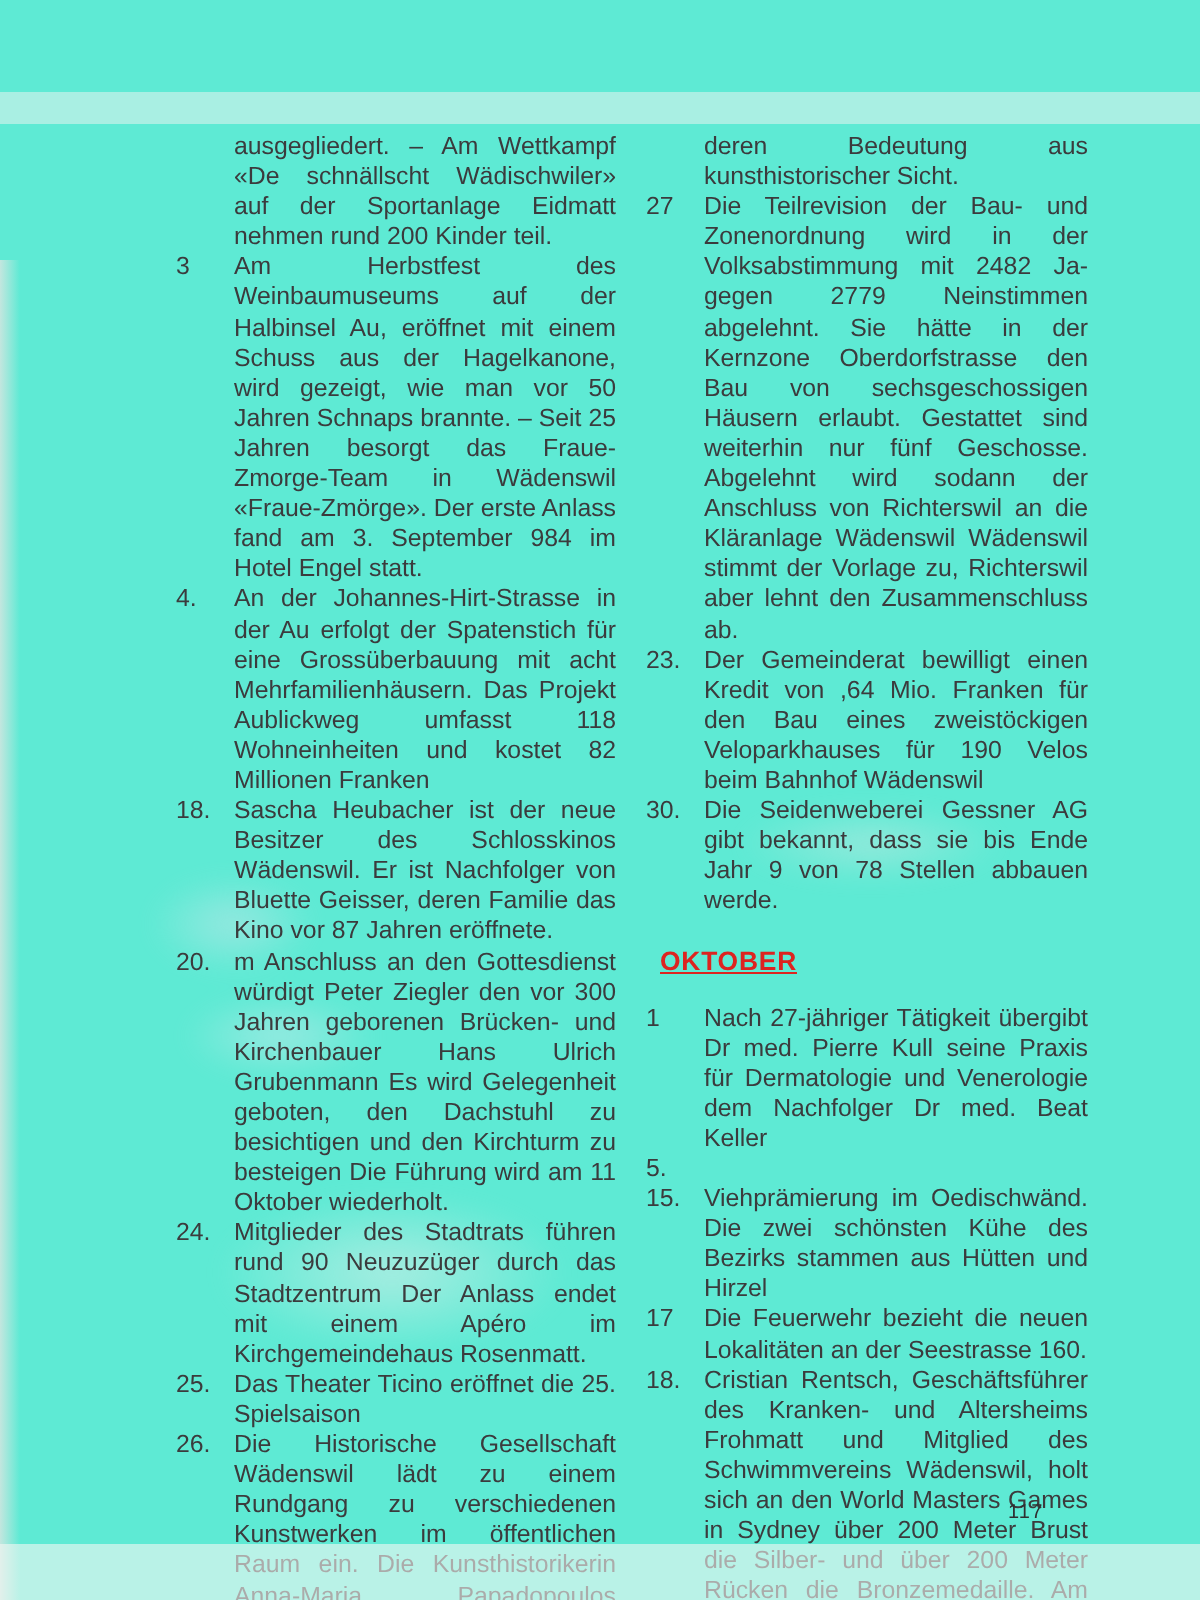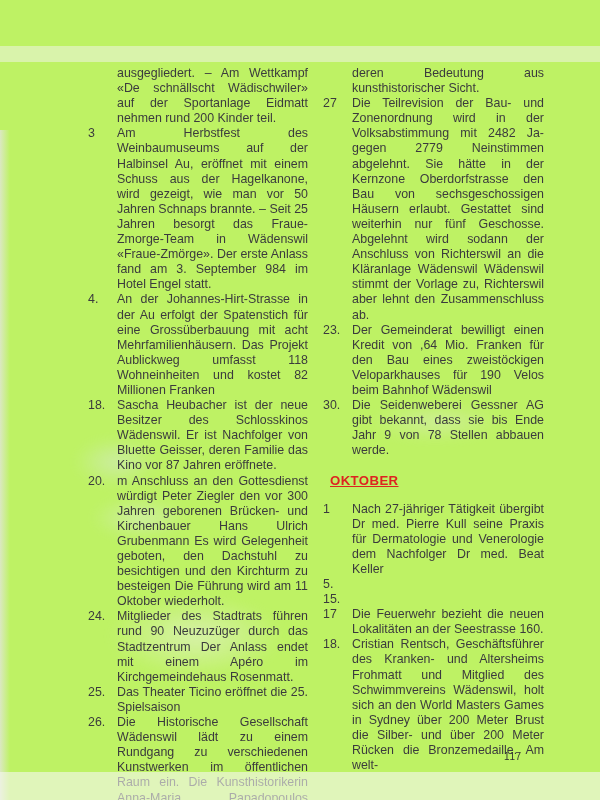--- a/index.html
+++ b/index.html
@@ -1,17 +1,17 @@
 <!DOCTYPE html>
 <html><head>
 <meta charset="utf-8">
 <style>
   html,body{margin:0;padding:0;}
   body{width:600px;height:800px;background:#ffffff;font-family:"Liberation Sans",sans-serif;}
-  .page{position:relative;width:600px;height:800px;background:#bef264;overflow:hidden;}
+  .page{position:relative;width:600px;height:800px;background:#5eead4;overflow:hidden;}
 
   
   .scan-edge-left{position:absolute;left:0;top:130px;width:10px;height:670px;
     background:linear-gradient(to right,#e5e5e2,rgba(255,255,255,0));opacity:.75;}
   .scan-band-top{position:absolute;left:0;top:46px;width:600px;height:16px;background:#f4f4f2;opacity:.5;}
   .scan-band-bottom{position:absolute;left:0;top:772px;width:600px;height:28px;background:#f6f6f4;opacity:.6;}
   .ghost{position:absolute;filter:blur(6px);pointer-events:none;}
   .ghost-blue{left:52px;top:420px;width:160px;height:140px;opacity:.45;
     background:radial-gradient(ellipse 60px 35px at 40% 30%,#dde6ef 0%,rgba(255,255,255,0) 70%),
                radial-gradient(ellipse 70px 30px at 55% 70%,#e3eaf2 0%,rgba(255,255,255,0) 70%);}
@@ -97,20 +97,21 @@
       <div class="month-heading" style="color: rgb(221, 36, 32);">OKTOBER</div>
       <div class="entry">
         <span class="num">1</span>
         <div class="txt">Nach 27-jähriger Tätigkeit übergibt Dr med. Pierre Kull seine Praxis für Dermatologie und Venerologie dem Nachfolger Dr med. Beat Keller</div>
       </div>
       <div class="entry">
         <span class="num">5.</span>
       </div>
       <div class="entry">
         <span class="num">15.</span>
+        <div class="txt">Viehprämierung im Oedischwänd. Die zwei schönsten Kühe des Bezirks stammen aus Hütten und Hirzel</div>
       </div>
       <div class="entry">
         <span class="num">17</span>
         <div class="txt">Die Feuerwehr bezieht die neuen Lokalitäten an der Seestrasse 160.</div>
       </div>
       <div class="entry">
         <span class="num">18.</span>
         <div class="txt">Cristian Rentsch, Geschäftsführer des Kranken- und Altersheims Frohmatt und Mitglied des Schwimmvereins Wädenswil, holt sich an den World Masters Games in Sydney über 200 Meter Brust die Silber- und über 200 Meter Rücken die Bronzemedaille. Am welt-</div>
       </div>
     </div>

